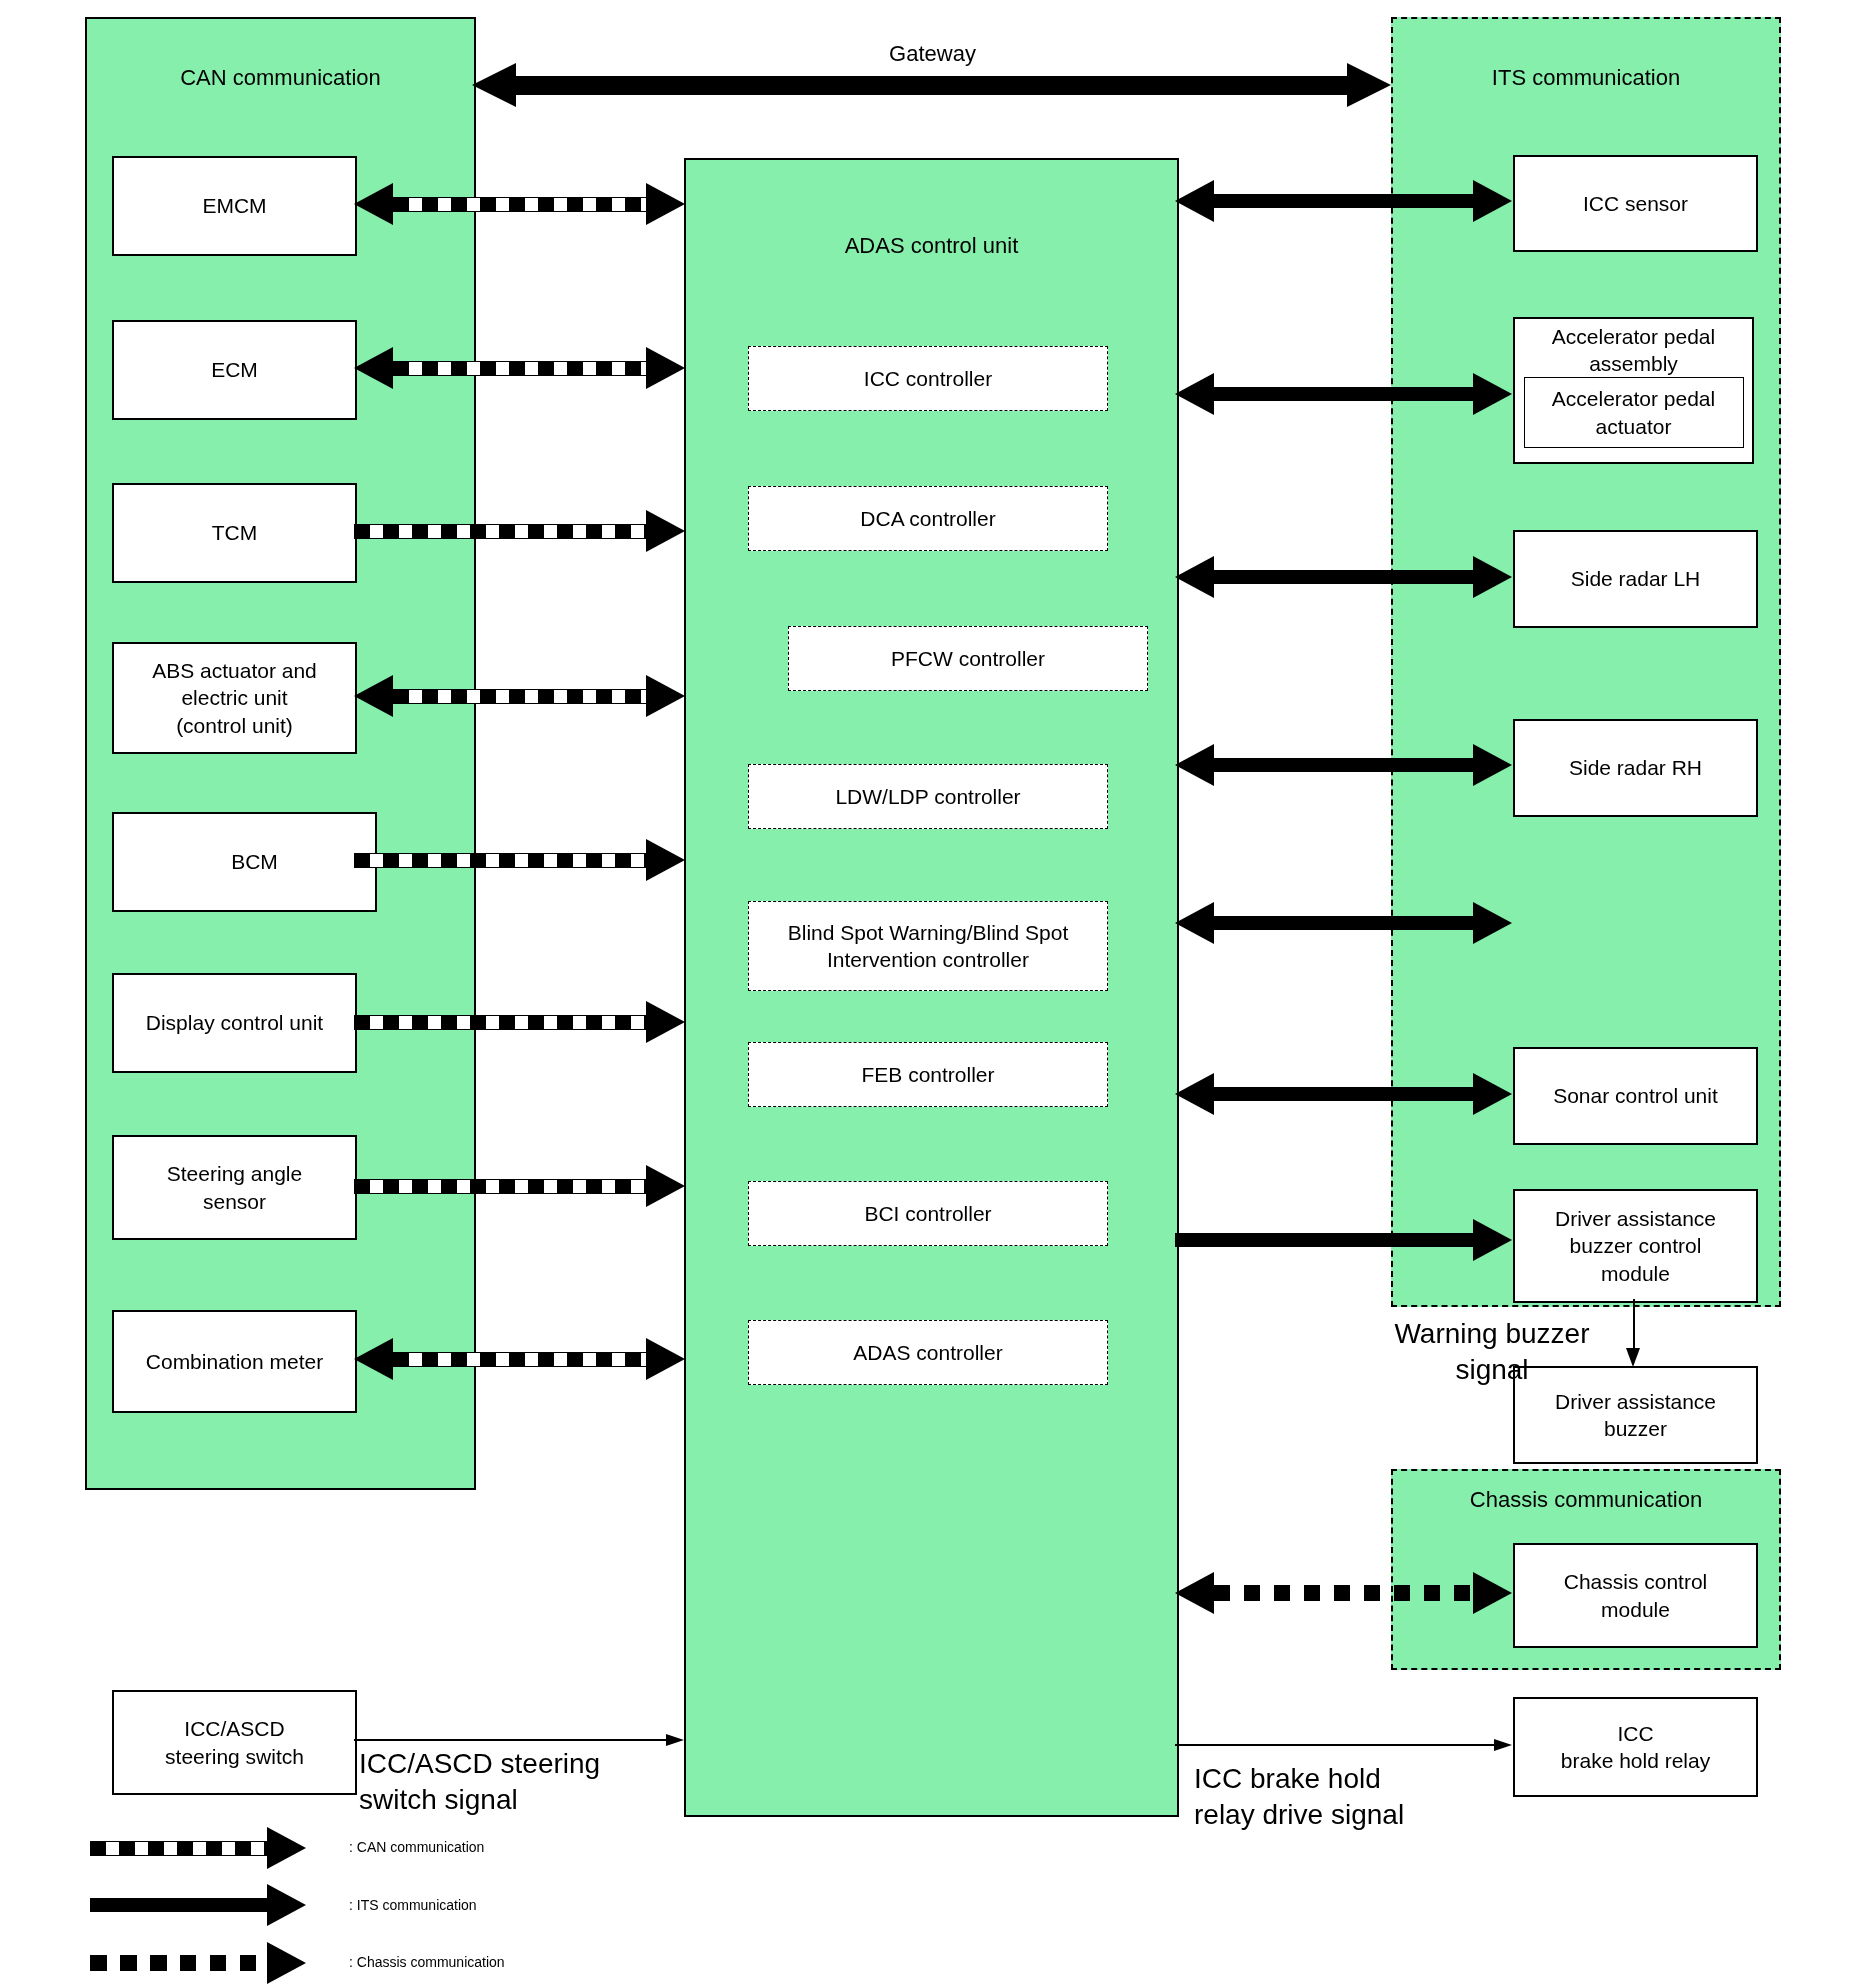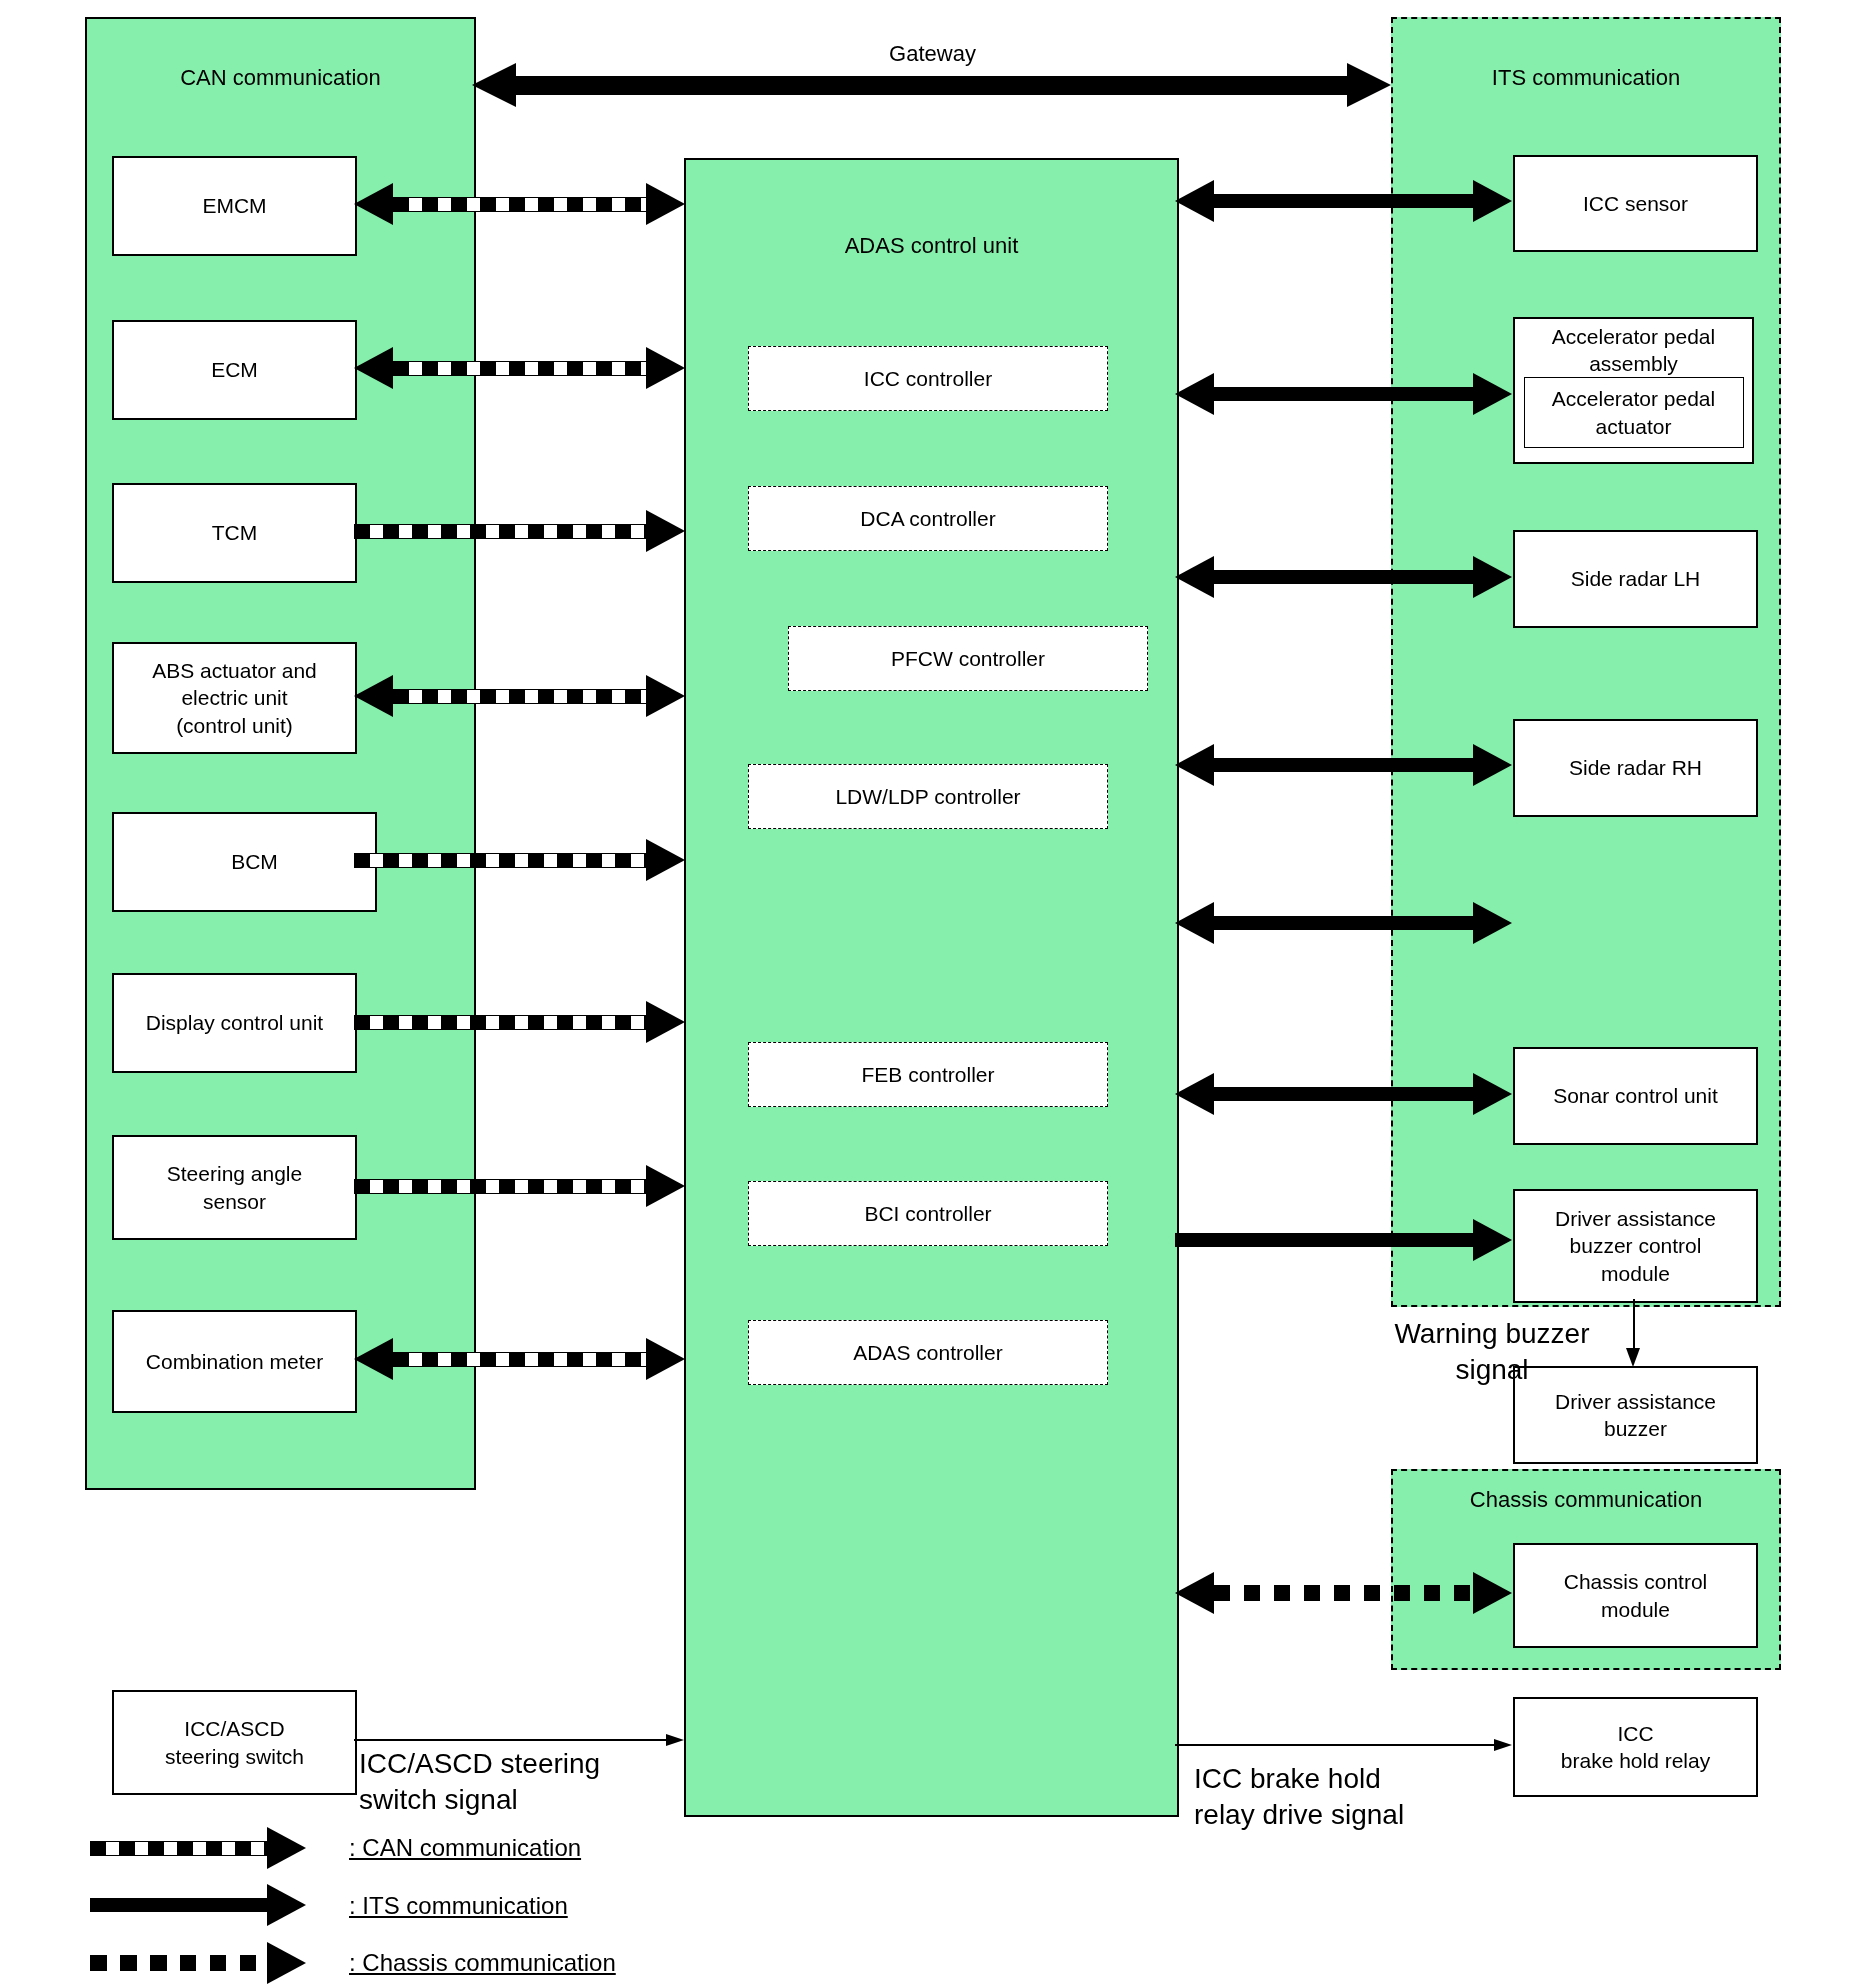--- a/index.html
+++ b/index.html
@@ -34,21 +34,21 @@
   .arrow.gw .head-l{border-width:22px 44px 22px 0;}
   .arrow.gw .head-r{border-width:22px 0 22px 44px;}
 
   
   .thin-line{position:absolute;background:#000;}
   .thin-head-r{position:absolute;width:0;height:0;border-style:solid;border-width:6px 0 6px 18.4px;border-color:transparent transparent transparent #000;}
   .thin-head-d{position:absolute;width:0;height:0;border-style:solid;border-width:19px 7.3px 0 7.3px;border-color:#000 transparent transparent transparent;}
 
   
   .free-label{position:absolute;font-size:28px;line-height:1.3;white-space:pre-line;}
-  .legend-label{position:absolute;font-size:24px;line-height:27.5px;height:27.5px;white-space:pre;text-decoration:underline;}
+  .legend-label{position:absolute;font-size:14px;line-height:27.5px;height:27.5px;white-space:pre;}
 </style>
 </head>
 <body>
 
 <div class="canvas">
 
   <div class="container solid-container" style="left:85px;top:17.4px;width:387px;height:1469px;">
     <div class="container-title" style="top:46px;">CAN communication</div>
   </div>
 
@@ -94,20 +94,24 @@
       <span class="label">ICC controller</span>
     </div>
   <div class="dashed-node" style="left:748px;top:486px;width:358px;height:63px;">
       <span class="label">DCA controller</span>
     </div>
   <div class="dashed-node" style="left:788px;top:626px;width:358px;height:63px;">
       <span class="label">PFCW controller</span>
     </div>
   <div class="dashed-node" style="left:748px;top:764px;width:358px;height:63px;">
       <span class="label">LDW/LDP controller</span>
+    </div>
+  <div class="dashed-node" style="left:748px;top:901px;width:358px;height:88px;">
+      <span class="label">Blind Spot Warning/Blind Spot
+Intervention controller</span>
     </div>
   <div class="dashed-node" style="left:748px;top:1042px;width:358px;height:63px;">
       <span class="label">FEB controller</span>
     </div>
   <div class="dashed-node" style="left:748px;top:1181px;width:358px;height:63px;">
       <span class="label">BCI controller</span>
     </div>
   <div class="dashed-node" style="left:748px;top:1320px;width:358px;height:63px;">
       <span class="label">ADAS controller</span>
     </div>

